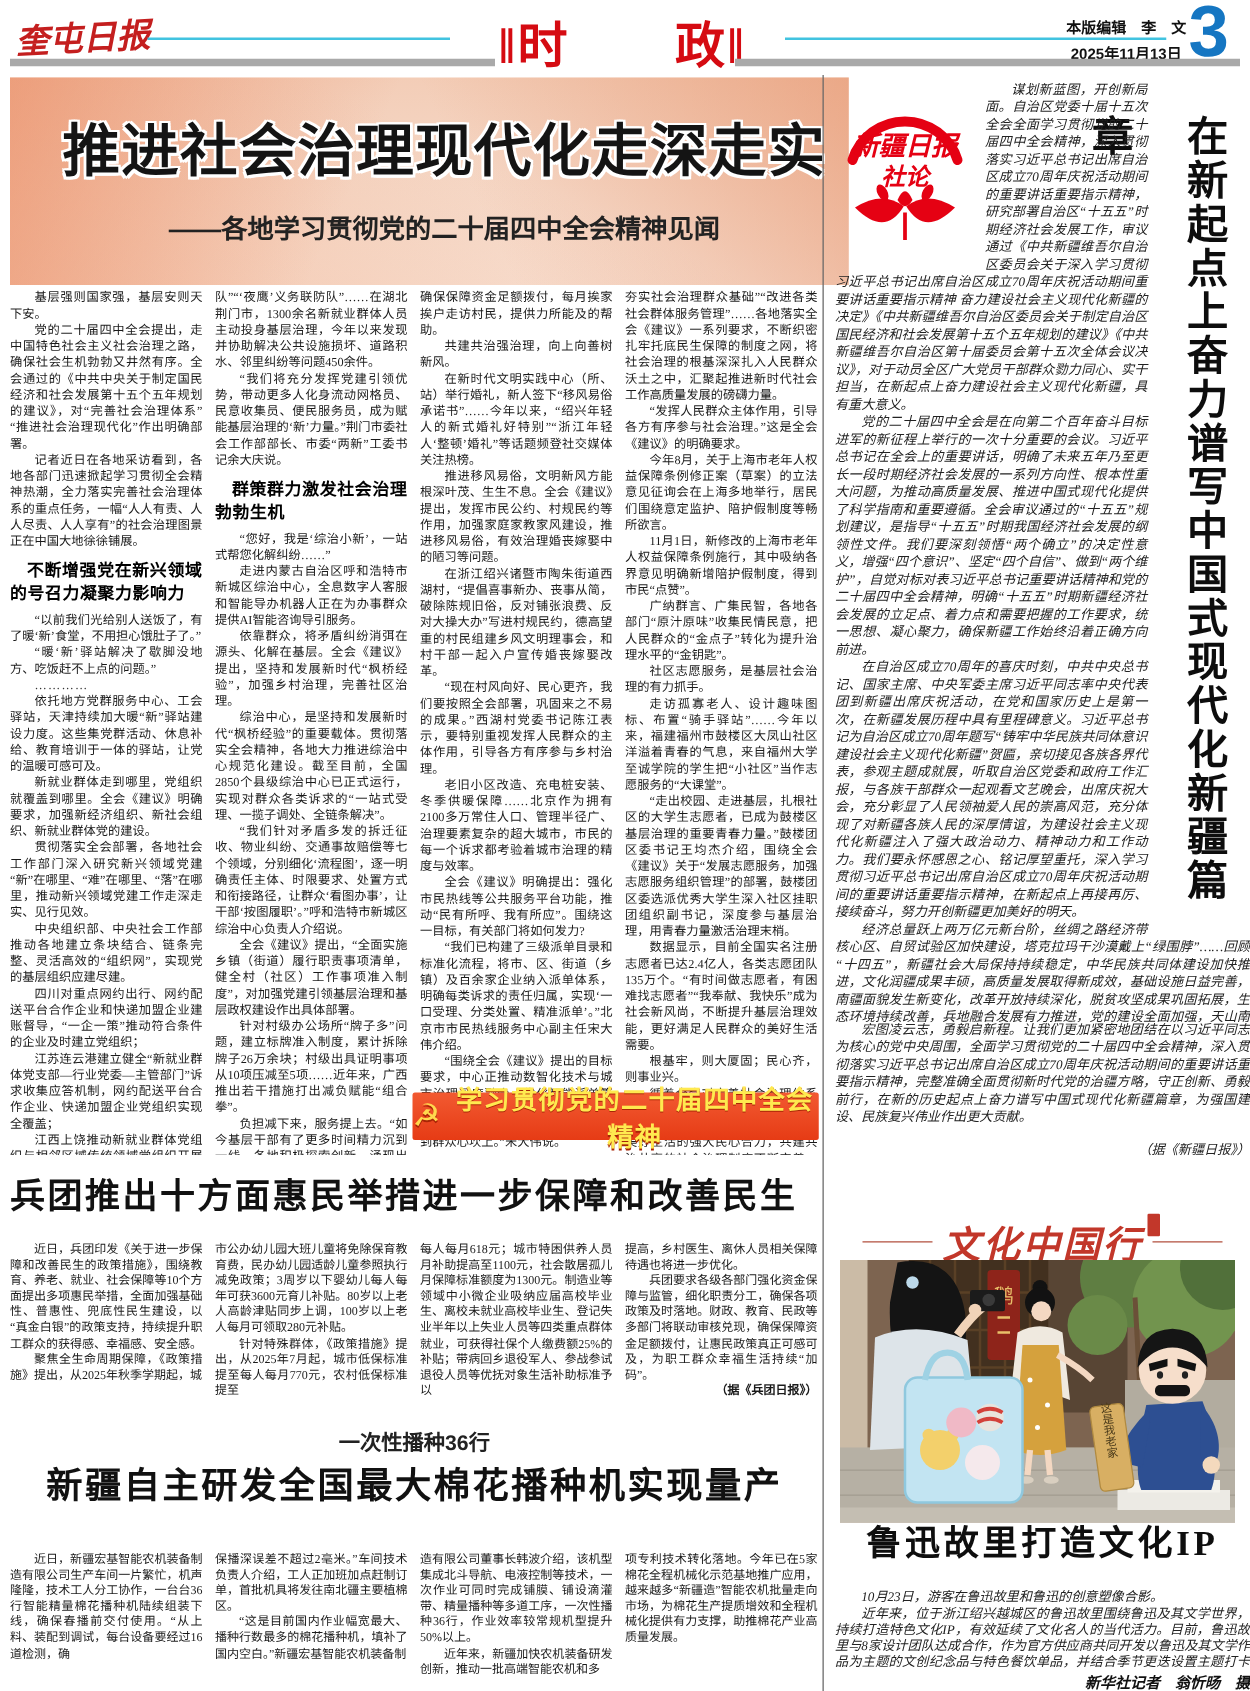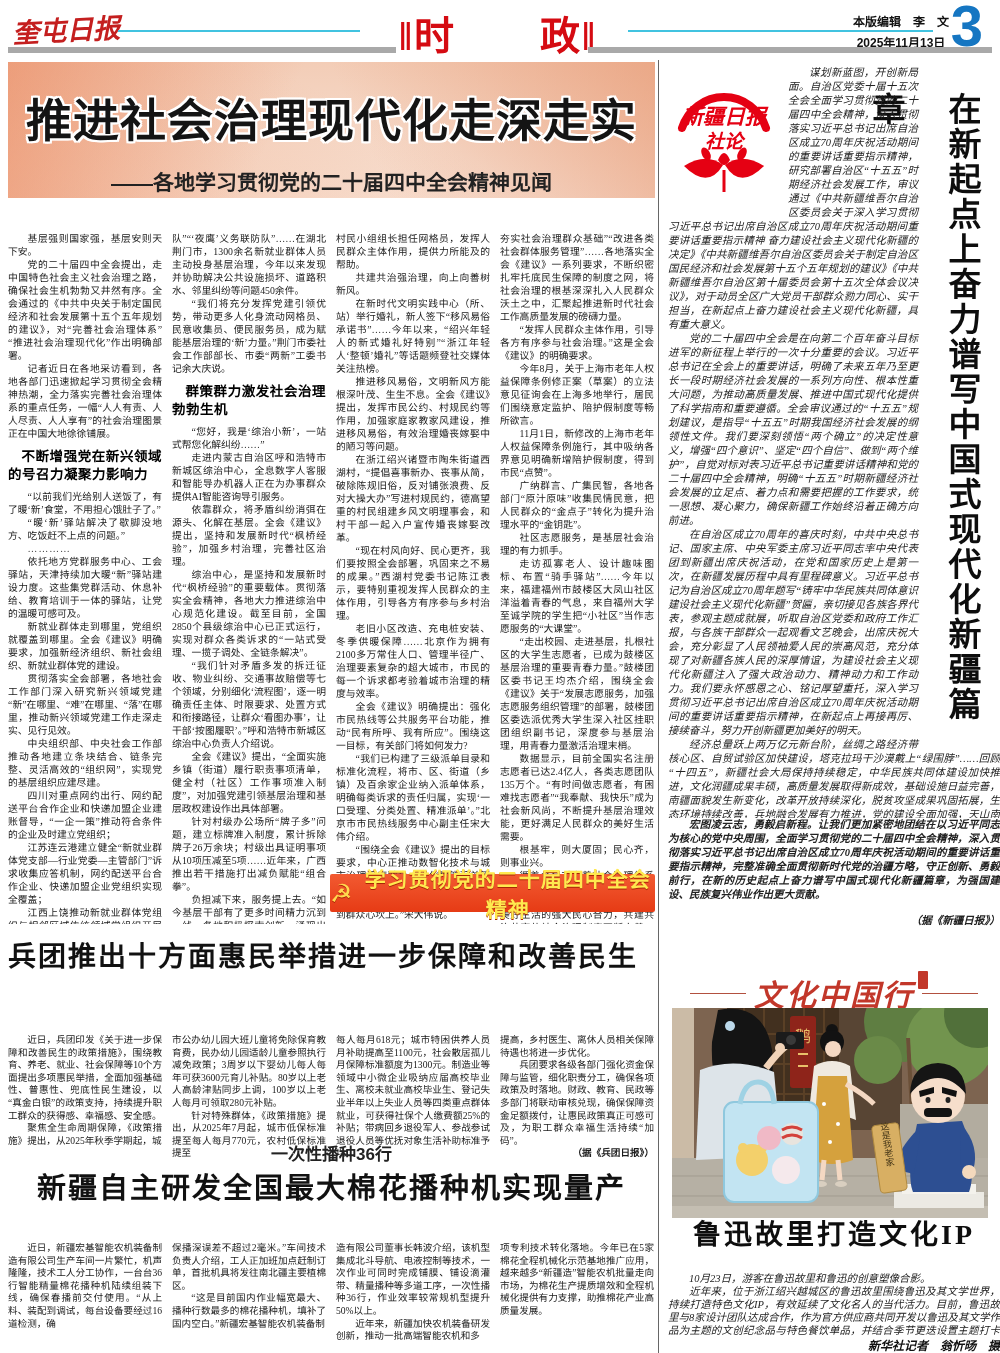--- a/index.html
+++ b/index.html
@@ -10,41 +10,41 @@
   
   .logo{left:12px;top:8px;width:150px;font:italic 700 27px "Liberation Serif",serif;color:#c41f1f;transform:rotate(-3deg);}
   .cyan-line{height:2px;background:#41c3e0;}
   .section-title{left:388px;top:4px;width:220px;text-align:center;font:700 40px "Liberation Serif",serif;color:#d50b12;letter-spacing:2px;}
   .editor-note{left:836px;top:12px;width:130px;font:700 12px "Liberation Sans",sans-serif;color:#111;text-align:center;}
   .page-date{left:846px;top:33px;width:110px;font:700 12px "Liberation Sans",sans-serif;color:#111;text-align:center;}
   .page-no{left:938px;top:-8px;width:58px;font:700 58px "Liberation Sans",sans-serif;color:#1576c2;text-align:center;}
   .gray-bar{top:47px;height:6px;background:#a9a9a9;}
 
   
-  .lead-banner{left:8px;top:62px;width:647px;height:136px;
+  .lead-banner{left:8px;top:62px;width:647px;height:166px;
      background:
        linear-gradient(115deg, rgba(231,120,76,.50), rgba(231,120,76,0) 42%),
        linear-gradient(245deg, rgba(228,138,96,.55), rgba(228,138,96,0) 46%),
        linear-gradient(25deg,  rgba(238,160,120,.45), rgba(238,160,120,0) 58%),
-       linear-gradient(180deg,#f3cdb7,#f8e3d6);}
+       linear-gradient(180deg,#f3cdb7,#f8e3d6); padding-left: 24px;}
   .lead-title{margin:22px 10px 0;text-align:center;font:900 46px "Liberation Sans",sans-serif;color:#141414;letter-spacing:1px;
      text-shadow:-2px 0 0 #fff,2px 0 0 #fff,0 -2px 0 #fff,0 2px 0 #fff,-2px -2px 0 #fff,2px 2px 0 #fff,-2px 2px 0 #fff,2px -2px 0 #fff;}
   .lead-sub{margin:16px 10px 0;text-align:center;font:700 21px "Liberation Sans",sans-serif;color:#222;}
 
   
   .cols{display:flex;gap:10px;}
   .col{width:154px;overflow:hidden;font-size:9.8px;line-height:13px;color:#1a1a1a;text-align:justify;}
   .col .it{margin:0;text-indent:2em;text-align:justify;}
   .col .it.cont{text-indent:0;}
   .col .it.dots{letter-spacing:1px;color:#333;}
   .col .it.credit{text-align:right;text-indent:0;font-weight:700;}
   .col h3.it{font:700 13.5px/18px "Liberation Sans",sans-serif;color:#000;margin:8px 0 6px;text-indent:1em;letter-spacing:.5px;}
 
   .main-cols{left:8px;top:232px;width:647px;height:692px;}
-  .bt-cols{left:8px;top:994px;width:647px;height:138px;margin-top:40px;}
+  .bt-cols{left:8px;top:994px;width:647px;height:138px;}
   .ct-cols{left:8px;top:1242px;width:647px;height:111px;}
   .bt-cols .col,.ct-cols .col{font-size:9.6px;line-height:12.6px;}
 
   
   .slogan{left:330px;top:874px;width:325px;height:38px;background:linear-gradient(180deg,#f25a31,#e63b15);
      display:flex;align-items:center;justify-content:center;gap:8px;border-radius:2px;}
   .slogan .emblem{font-size:25px;color:#ffd94e;line-height:1;text-shadow:0 1px 0 #a82606;}
   .slogan .txt{font:700 21px "Liberation Sans",sans-serif;color:#ffe94f;letter-spacing:1px;text-shadow:0 1px 0 #a82606;text-align:center;}
 
   
@@ -55,21 +55,21 @@
   
   .v-rule{left:658px;top:60px;width:1px;height:1293px;background:#666;}
   .editorial{left:668px;top:66px;width:332px;height:752px;overflow:hidden;
      font:italic 10.5px/14px "Liberation Serif",serif;color:#222;}
   .editorial p{margin:0;text-indent:2em;text-align:justify;}
   .badge{float:left;width:112px;height:142px;margin:2px 8px 4px 0;}
   .v-headline{float:right;width:76px;height:648px;margin:26px 0 0 6px;
      writing-mode:vertical-rl;font:700 33px/76px "Liberation Serif",serif;letter-spacing:2px;color:#0d0d0d;}
   .editorial-end{left:668px;top:818px;width:332px;height:98px;background:#fff;
      font:italic 10.5px/14px "Liberation Serif",serif;color:#222;}
-  .editorial-end p{margin:0;text-indent:2em;text-align:justify;font-weight:bold;}
+  .editorial-end p{margin:0;text-indent:2em;text-align:justify;}
   .editorial-end .attr{text-align:right;text-indent:0;margin-top:12px;}
 
   
   .cul-logo-row{left:668px;top:970px;width:332px;height:46px;display:flex;align-items:center;justify-content:center;gap:8px;}
   .cul-line{width:56px;height:1px;background:#b2503f;}
   .cul-logo{position:relative;font:italic 700 30px "Liberation Serif",serif;color:#c2372a;letter-spacing:2px;white-space:nowrap;}
   .cul-swirl{position:absolute;left:6px;bottom:-8px;}
   .cul-seal{position:absolute;right:-14px;top:0;width:10px;height:18px;background:#c2372a;border-radius:1px;}
   .photo{left:672px;top:1008px;width:316px;height:210px;background:#9a8a73;overflow:hidden;}
   .lu-title{left:668px;top:1212px;width:332px;text-align:center;font:700 28px "Liberation Serif",serif;color:#0e0e0e;letter-spacing:3px;}
@@ -121,21 +121,21 @@
         <p class="it p">“您好，我是‘综治小新’，一站式帮您化解纠纷……”</p>
         <p class="it p">走进内蒙古自治区呼和浩特市新城区综治中心，全息数字人客服和智能导办机器人正在为办事群众提供AI智能咨询导引服务。</p>
         <p class="it p">依靠群众，将矛盾纠纷消弭在源头、化解在基层。全会《建议》提出，坚持和发展新时代“枫桥经验”，加强乡村治理，完善社区治理。</p>
         <p class="it p">综治中心，是坚持和发展新时代“枫桥经验”的重要载体。贯彻落实全会精神，各地大力推进综治中心规范化建设。截至目前，全国2850个县级综治中心已正式运行，实现对群众各类诉求的“一站式受理、一揽子调处、全链条解决”。</p>
         <p class="it p">“我们针对矛盾多发的拆迁征收、物业纠纷、交通事故赔偿等七个领域，分别细化‘流程图’，逐一明确责任主体、时限要求、处置方式和衔接路径，让群众‘看图办事’，让干部‘按图履职’。”呼和浩特市新城区综治中心负责人介绍说。</p>
         <p class="it p">全会《建议》提出，“全面实施乡镇（街道）履行职责事项清单，健全村（社区）工作事项准入制度”，对加强党建引领基层治理和基层政权建设作出具体部署。</p>
         <p class="it p">针对村级办公场所“牌子多”问题，建立标牌准入制度，累计拆除牌子26万余块；村级出具证明事项从10项压减至5项……近年来，广西推出若干措施打出减负赋能“组合拳”。</p>
         <p class="it p">负担减下来，服务提上去。“如今基层干部有了更多时间精力沉到一线，各地积极探索创新，涌现出南宁‘老友议事会’、柳州‘融议心安’等一大批接地气的治理实践。”广西壮族自治区党委社会工作部部长、自治区党委“两新”工委书记唐轶昂说。</p>
       </div>
     <div class="col">
-        <p class="it cont">村民小组组长担任网格员，发挥人民群众主体作用，提供力所能及的帮助。</p>
+        <p class="it cont">确保保障资金足额拨付，每月挨家挨户走访村民，提供力所能及的帮助。</p>
         <p class="it p">共建共治强治理，向上向善树新风。</p>
         <p class="it p">在新时代文明实践中心（所、站）举行婚礼，新人签下“移风易俗承诺书”……今年以来，“绍兴年轻人的新式婚礼好特别”“浙江年轻人‘整顿’婚礼”等话题频登社交媒体关注热榜。</p>
         <p class="it p">推进移风易俗，文明新风方能根深叶茂、生生不息。全会《建议》提出，发挥市民公约、村规民约等作用，加强家庭家教家风建设，推进移风易俗，有效治理婚丧嫁娶中的陋习等问题。</p>
         <p class="it p">在浙江绍兴诸暨市陶朱街道西湖村，“提倡喜事新办、丧事从简，破除陈规旧俗，反对铺张浪费、反对大操大办”写进村规民约，德高望重的村民组建乡风文明理事会，和村干部一起入户宣传婚丧嫁娶改革。</p>
         <p class="it p">“现在村风向好、民心更齐，我们要按照全会部署，巩固来之不易的成果。”西湖村党委书记陈江表示，要特别重视发挥人民群众的主体作用，引导各方有序参与乡村治理。</p>
         <p class="it p">老旧小区改造、充电桩安装、冬季供暖保障……北京作为拥有2100多万常住人口、管理半径广、治理要素复杂的超大城市，市民的每一个诉求都考验着城市治理的精度与效率。</p>
         <p class="it p">全会《建议》明确提出：强化市民热线等公共服务平台功能，推动“民有所呼、我有所应”。围绕这一目标，有关部门将如何发力?</p>
         <p class="it p">“我们已构建了三级派单目录和标准化流程，将市、区、街道（乡镇）及百余家企业纳入派单体系，明确每类诉求的责任归属，实现‘一口受理、分类处置、精准派单’。”北京市市民热线服务中心副主任宋大伟介绍。</p>
         <p class="it p">“围绕全会《建议》提出的目标要求，中心正推动数智化技术与城市治理深度融合，优化智能派单算法，深化数据智能分析，进一步拓宽服务深度与广度，真正把工作做到群众心坎上。”宋大伟说。</p>
       </div>

